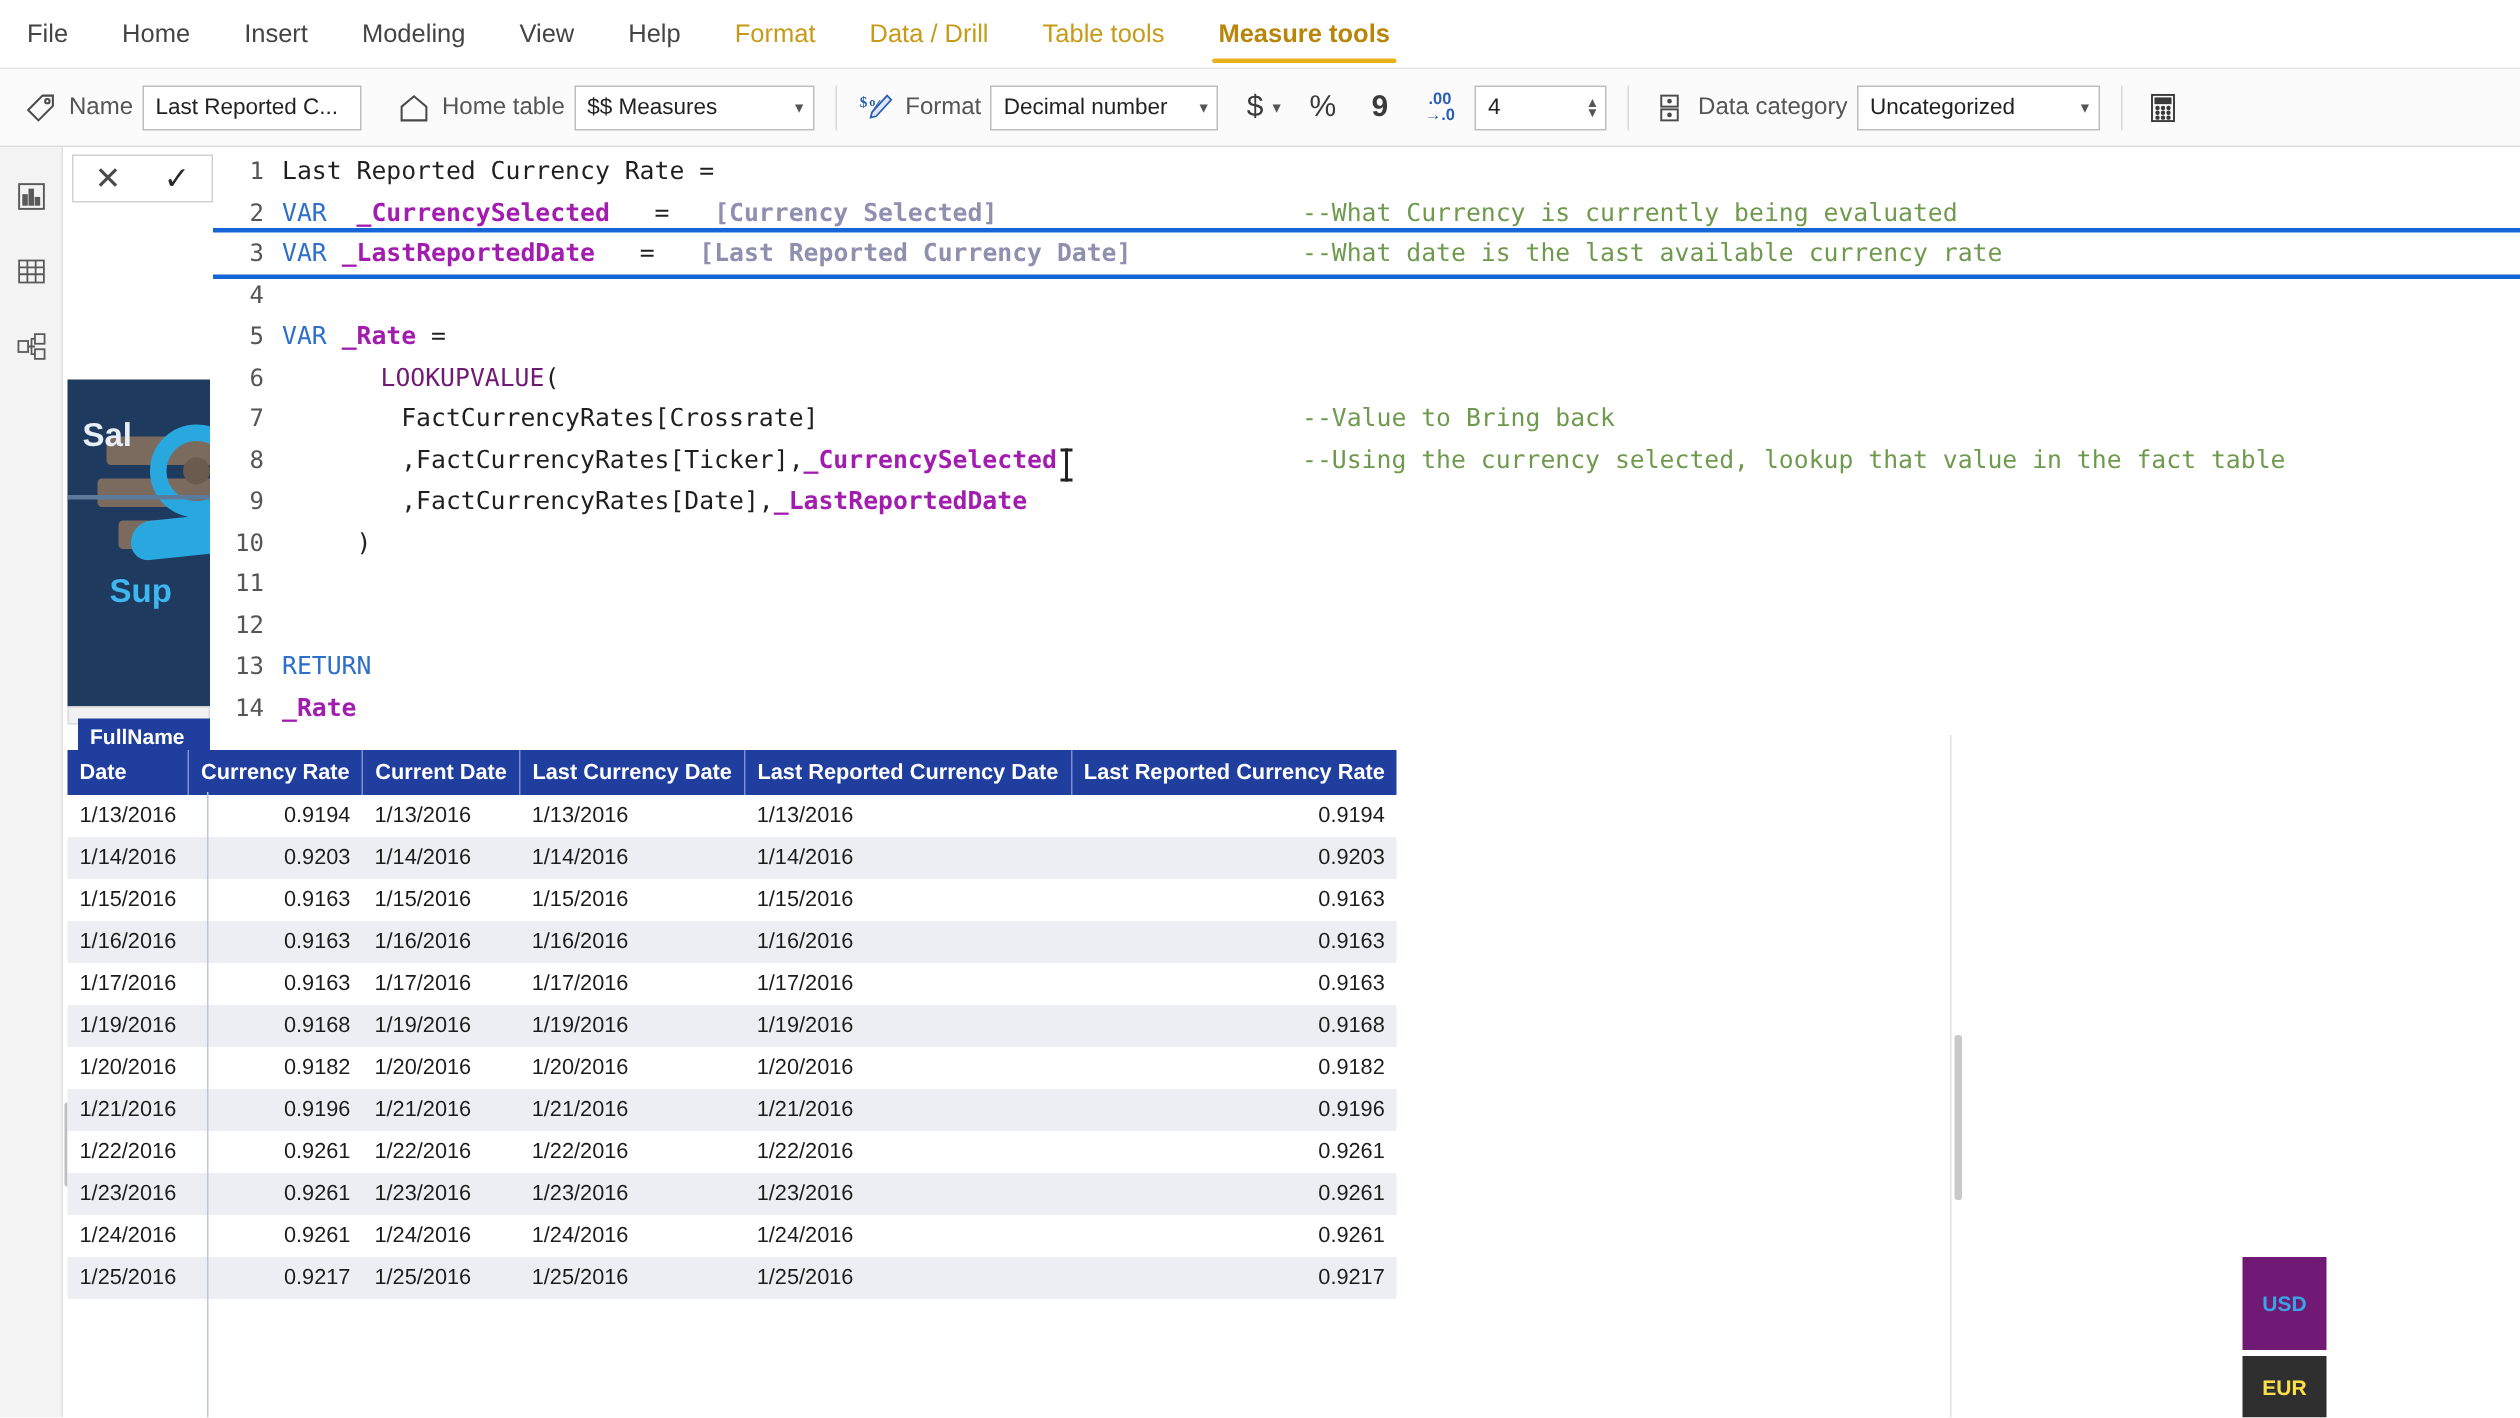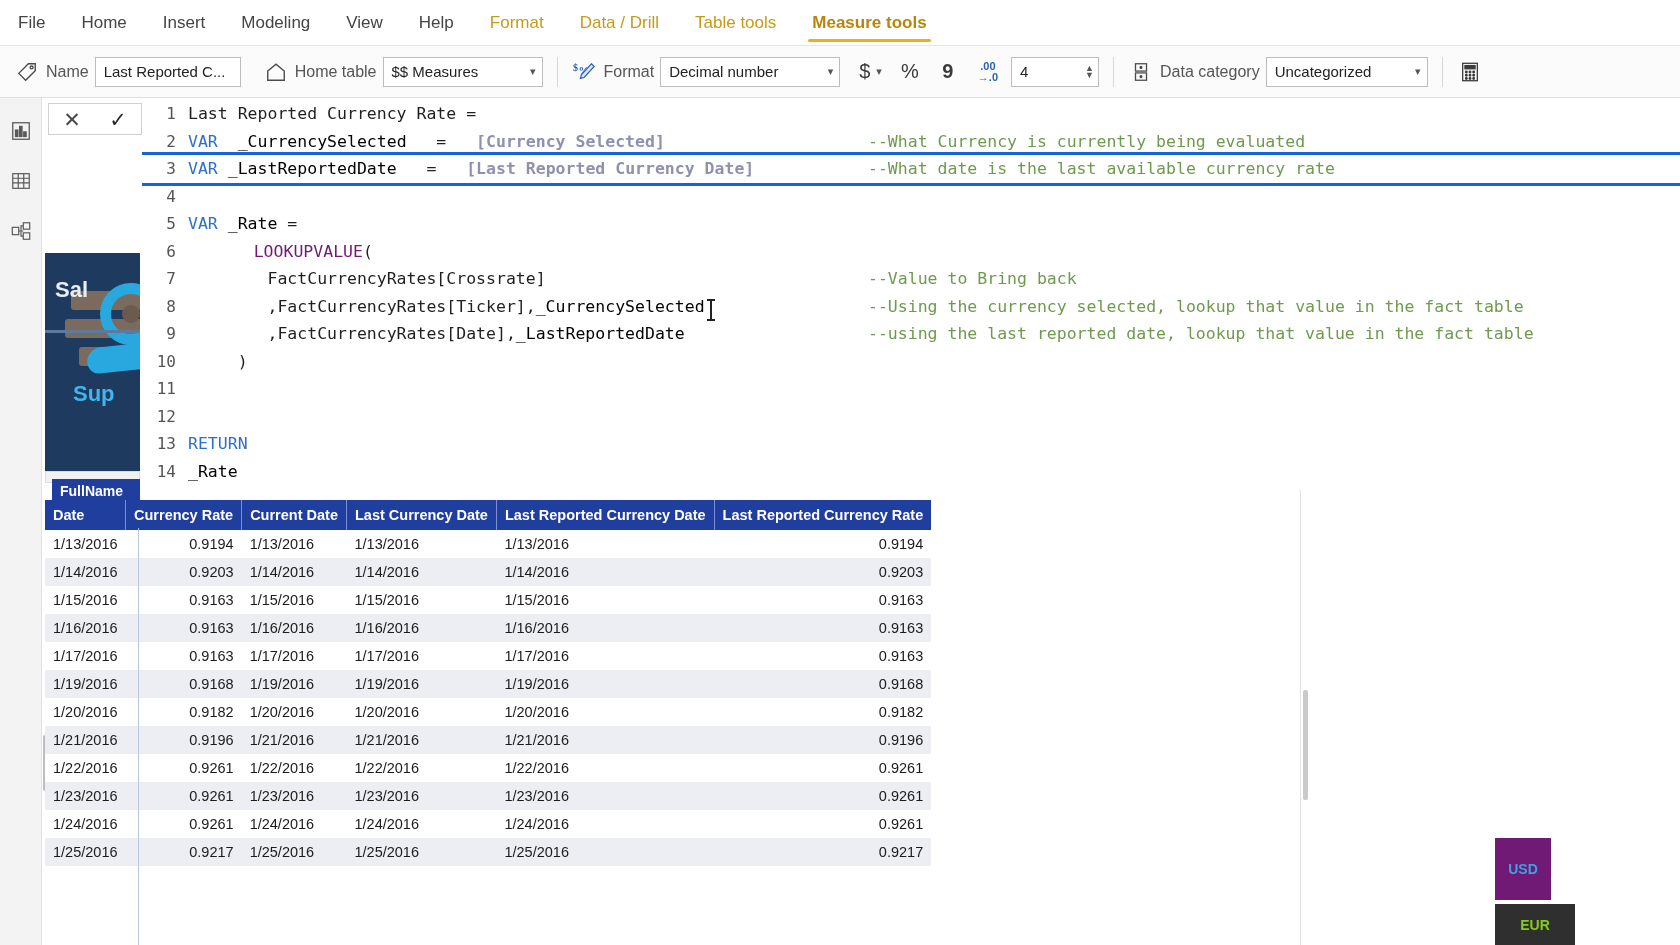--- a/index.html
+++ b/index.html
@@ -142,21 +142,21 @@
     font-size: 16px;
     flex: none;
   }
   .code-body { position: relative; flex: 1; display: flex; align-items: center; }
   .hl-line {
     outline: 3px solid #1565d8;
     background: #ffffff;
   }
   .tok-plain { color: #1f1f1f; }
   .tok-kw { color: #2e6fc9; }
-  .tok-var { color: #000000; }
+  .tok-var { color: #a21caf; font-weight: bold; }
   .tok-ref { color: #8f8fb0; font-weight: bold; }
   .tok-fn { color: #701a75; margin-left: 16px; }
   .comment-col {
     position: absolute;
     left: 680px;
     color: #6f9a4e;
     white-space: pre;
   }
   .caret {
     position: absolute;
@@ -267,24 +267,24 @@
   .slicer-usd {
     position: absolute; left: 1495px; top: 838px;
     width: 56px; height: 62px;
     background: #701a75;
     display: flex; align-items: center; justify-content: center;
     font-size: 14px; font-weight: 700; color: #3aa3e3;
     cursor: pointer;
   }
   .slicer-eur {
     position: absolute; left: 1495px; top: 904px;
-    width: 80px; height: 41px;
+    width: 56px; height: 41px;
     background: #2f2f2f;
     display: flex; align-items: center; justify-content: center;
-    font-size: 14px; font-weight: 700; color: #84cc16;
+    font-size: 14px; font-weight: 700; color: #fde047;
     cursor: pointer;
   }
 </style>
 </head>
 <body>
 
 <div id="app">
 
   <div class="ribbon" id="ribbon">
       <div class="tab">
@@ -351,21 +351,21 @@
 
     <div class="tb-group">
       <span class="tb-icon">
         <svg width="24" height="22" viewBox="0 0 26 24" fill="none">
           <text x="0" y="11" font-size="11" font-family="Liberation Serif, serif" font-weight="700" fill="#2b5fb3">$</text>
           <text x="6" y="14" font-size="12" font-family="Liberation Serif, serif" font-weight="700" fill="#2b5fb3">%</text>
           <path d="M20 3 L23 6 L12 18 L8 19 L9 15 Z" stroke="#2b5fb3" stroke-width="1.3" fill="#dce8f8"></path>
         </svg>
       </span>
       <span class="tb-label">Format</span>
-      <span class="tb-combo" style="width:180px">
+      <span class="tb-combo" style="width:152px">
         <span>Decimal number</span>
         <span class="chev">▾</span>
       </span>
     </div>
 
     <div style="width:16px"></div>
 
     <div class="tb-btn">
       <span>$</span>
       <span class="chev" style="margin-left:6px">▾</span>
@@ -467,21 +467,21 @@
 
   <div class="editor" id="editor">
       <div class="code-line"><span class="ln">1</span><span class="code-body"><span class="tok-plain">Last Reported Currency Rate =</span></span></div>
       <div class="code-line"><span class="ln">2</span><span class="code-body"><span class="tok-kw">VAR </span><span class="tok-var"> _CurrencySelected</span><span class="tok-plain">   =   </span><span class="tok-ref">[Currency Selected]</span><span class="comment-col">--What Currency is currently being evaluated</span></span></div>
       <div class="code-line hl-line"><span class="ln">3</span><span class="code-body"><span class="tok-kw">VAR </span><span class="tok-var">_LastReportedDate</span><span class="tok-plain">   =   </span><span class="tok-ref">[Last Reported Currency Date]</span><span class="comment-col">--What date is the last available currency rate</span></span></div>
       <div class="code-line"><span class="ln">4</span><span class="code-body"><span class="tok-plain"></span></span></div>
       <div class="code-line"><span class="ln">5</span><span class="code-body"><span class="tok-kw">VAR </span><span class="tok-var">_Rate</span><span class="tok-plain"> =</span></span></div>
       <div class="code-line"><span class="ln">6</span><span class="code-body"><span class="tok-plain">     </span><span class="tok-fn">LOOKUPVALUE</span><span class="tok-plain">(</span></span></div>
       <div class="code-line"><span class="ln">7</span><span class="code-body"><span class="tok-plain">        FactCurrencyRates[Crossrate]</span><span class="comment-col">--Value to Bring back</span></span></div>
       <div class="code-line"><span class="ln">8</span><span class="code-body"><span class="tok-plain">        ,FactCurrencyRates[Ticker],</span><span class="tok-var">_CurrencySelected</span><span class="comment-col">--Using the currency selected, lookup that value in the fact table</span><span class="caret"></span></span></div>
-      <div class="code-line"><span class="ln">9</span><span class="code-body"><span class="tok-plain">        ,FactCurrencyRates[Date],</span><span class="tok-var">_LastReportedDate</span><span class="comment-col">--using the last reported date, lookup that value in the fact table</span></span></div>
+      <div class="code-line"><span class="ln">9</span><span class="code-body"><span class="tok-plain">        ,FactCurrencyRates[Date],</span><span class="tok-var">_LastReportedDate</span></span></div>
       <div class="code-line"><span class="ln">10</span><span class="code-body"><span class="tok-plain">     )</span></span></div>
       <div class="code-line"><span class="ln">11</span><span class="code-body"><span class="tok-plain"></span></span></div>
       <div class="code-line"><span class="ln">12</span><span class="code-body"><span class="tok-plain"></span></span></div>
       <div class="code-line"><span class="ln">13</span><span class="code-body"><span class="tok-kw">RETURN</span></span></div>
       <div class="code-line"><span class="ln">14</span><span class="code-body"><span class="tok-var">_Rate</span></span></div>
     </div>
 
   <div class="viz-card">
     <div class="bar1"></div>
     <div class="bar2"></div>

